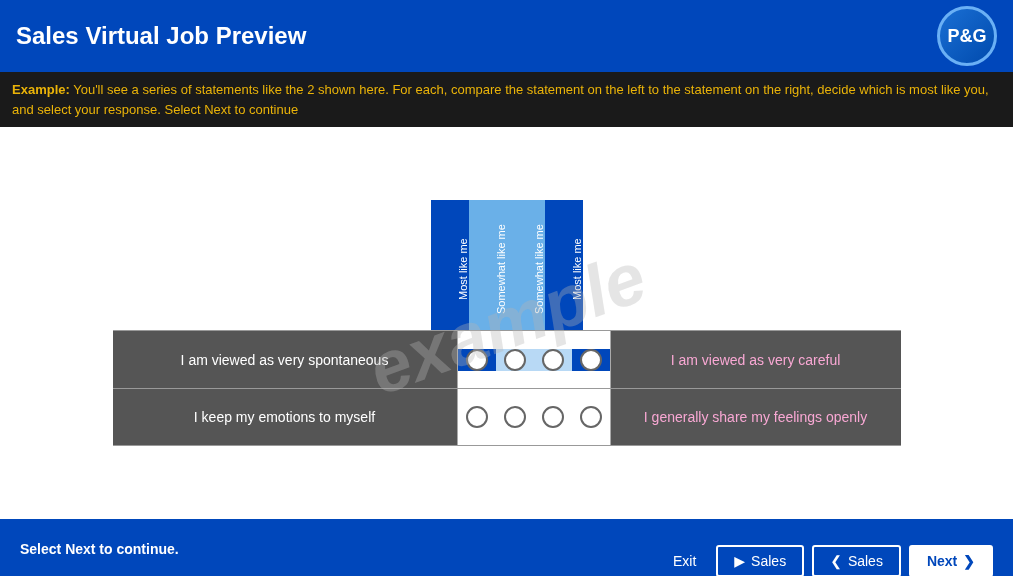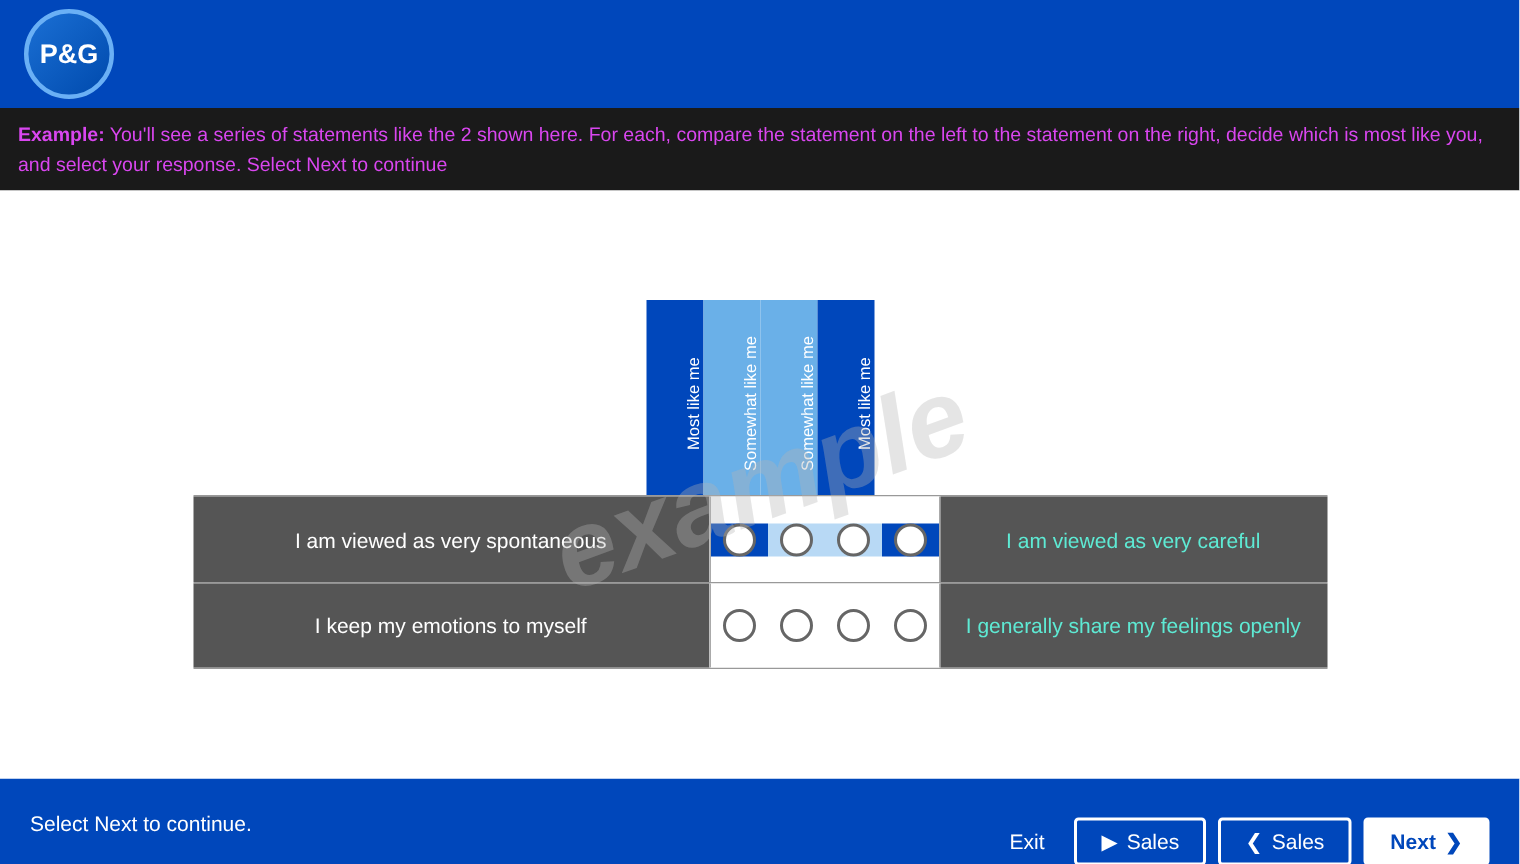--- a/index.html
+++ b/index.html
@@ -29,21 +29,21 @@
       align-items: center;
       justify-content: center;
       color: white;
       font-weight: bold;
       font-size: 18px;
     }
 
     
     #instructions {
       background: #1a1a1a;
-      color: #d946ef;
+      color: #eab308;
       font-size: 13px;
       padding: 8px 12px;
       line-height: 1.5;
     }
     #instructions span.bold { font-weight: bold; }
 
     
     #main {
       background: #fff;
       height: calc(576px - 72px - 52px - 60px);
@@ -129,23 +129,23 @@
       background: #555;
       color: #fff;
       display: flex;
       align-items: center;
       justify-content: center;
       font-size: 14px;
       padding: 8px 12px;
       text-align: center;
     }
     .right-cell {
-      width: 258px;
+      width: 290px;
       background: #555;
-      color: #5eead4;
+      color: #f9a8d4;
       display: flex;
       align-items: center;
       justify-content: center;
       font-size: 14px;
       padding: 8px 12px;
       text-align: center;
     }
     .radio-cells {
       display: flex;
       align-items: center;
@@ -179,21 +179,21 @@
       background: #0047bb;
       height: 60px;
       display: flex;
       align-items: center;
       justify-content: space-between;
       padding: 0 20px;
     }
     #footer-left {
       color: #fff;
       font-size: 14px;
-      font-weight: normal;
+      font-weight: bold;
     }
     #footer-right {
       display: flex;
       align-items: center;
       gap: 8px;
       margin-top: 24px;
     }
     .footer-btn {
       background: transparent;
       color: #fff;
@@ -228,20 +228,21 @@
       border-radius: 3px;
       display: flex;
       align-items: center;
       gap: 6px;
     }
   </style>
 </head>
 <body>
 
 <div id="header">
+  <span id="header-title">Sales Virtual Job Preview</span>
   <div id="pg-logo">
     <span>P&amp;G</span>
   </div>
 </div>
 
 <div id="instructions">
   <span class="bold">Example:</span><span> You'll see a series of statements like the 2 shown here. For each, compare the statement on the left to the statement on the right, decide which is most like you, and select your response. Select Next to continue</span>
 </div>
 
 <div id="main">

